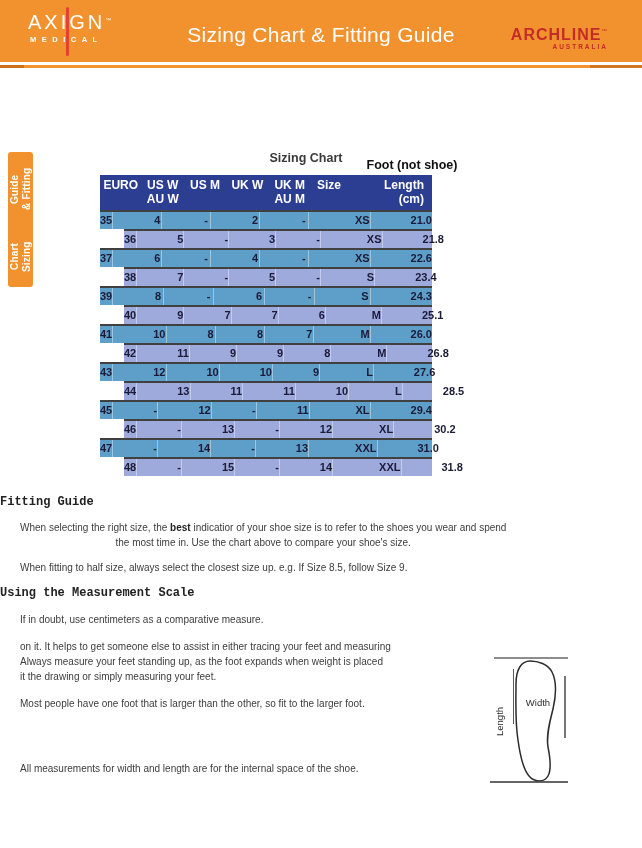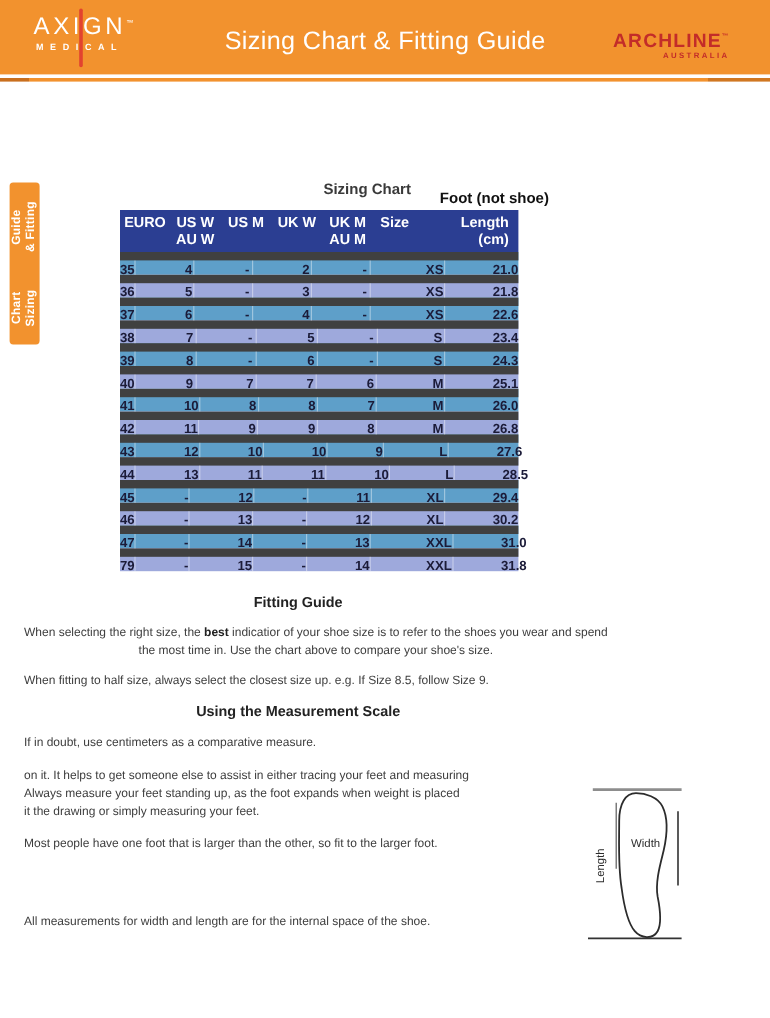--- a/index.html
+++ b/index.html
@@ -26,31 +26,31 @@
   .tab-text { position:absolute; inset:0; display:flex; align-items:center; justify-content:center;
     writing-mode:vertical-lr; transform:rotate(180deg);
     color:#fff; font-weight:700; font-size:10px; line-height:12px; letter-spacing:0.2px; text-align:center; }
   .tab-text span { display:block; }
   
   .chart-title { position:absolute; left:100px; top:151px; width:412px; text-align:center; font-size:12.5px; font-weight:700; color:#3a3a3a; }
   .chart-note  { position:absolute; left:312px; top:158px; width:200px; text-align:center; font-size:12.5px; font-weight:700; color:#101010; }
   .size-table { position:absolute; left:100px; top:175px; width:332px; }
   .thead { display:flex; background:var(--navy,#2B3E92); height:35px; }
   .hc { box-sizing:border-box; color:#fff; font-weight:700; font-size:12px; line-height:14px; padding-top:3px; text-align:center; }
-  .tr { display:flex; height:19px; border-top:7px solid #404040; box-sizing:border-box;gap:40px; }
+  .tr { display:flex; height:19px; border-top:2px solid #404040; box-sizing:border-box;gap:40px; }
   .row-a { background:var(--row-blue,#5E9FC9); }
-  .row-b { background:var(--row-peri,#9EA9DC); }
+  .row-b { background:var(--row-peri,#9EA9DC);margin-left:24px; }
   .td { box-sizing:border-box; font-size:11px; font-weight:700; color:#1B1B38; text-align:center; line-height:17px; border-right:1px solid rgba(255,255,255,0.4); }
   .td:last-child { border-right:none; }
   .c0{width:52px} .c1{width:53px} .c2{width:53px} .c3{width:53px} .c4{width:53px}
   .c5{width:52px; text-align:left; padding-left:6px;}
   .c6{width:96px;}
   .thead .c6{ text-align:right; padding-right:8px; }
   
-  .h-center { position:absolute; left:0; width:497px; text-align:center; font-size:12px; font-weight:700; color:#222; }
+  .h-center { position:absolute; left:0; width:497px; font-size:12px; font-weight:700; color:#222;font-family:Liberation Mono, monospace; }
   .h-fitting { top:495px; }
   .h-using { top:586px; }
   .para { position:absolute; left:20px; font-size:10px; line-height:15px; color:#3d3d3d; }
   .para b { color:#222; }
   .p1 { top:520px;text-align:center; }
   .p2 { top:560px; }
   .p3 { top:612px; }
   .p4 { top:639px; }
   .p5 { top:696px; }
   .p6 { top:761px; }
@@ -230,21 +230,21 @@
         <div class="tr row-a">
           <div class="td c0">47</div>
           <div class="td c1">-</div>
           <div class="td c2">14</div>
           <div class="td c3">-</div>
           <div class="td c4">13</div>
           <div class="td c5">XXL</div>
           <div class="td c6">31.0</div>
         </div>
         <div class="tr row-b">
-          <div class="td c0">79</div>
+          <div class="td c0">48</div>
           <div class="td c1">-</div>
           <div class="td c2">15</div>
           <div class="td c3">-</div>
           <div class="td c4">14</div>
           <div class="td c5">XXL</div>
           <div class="td c6">31.8</div>
         </div>
       </div>
   </div>
 

